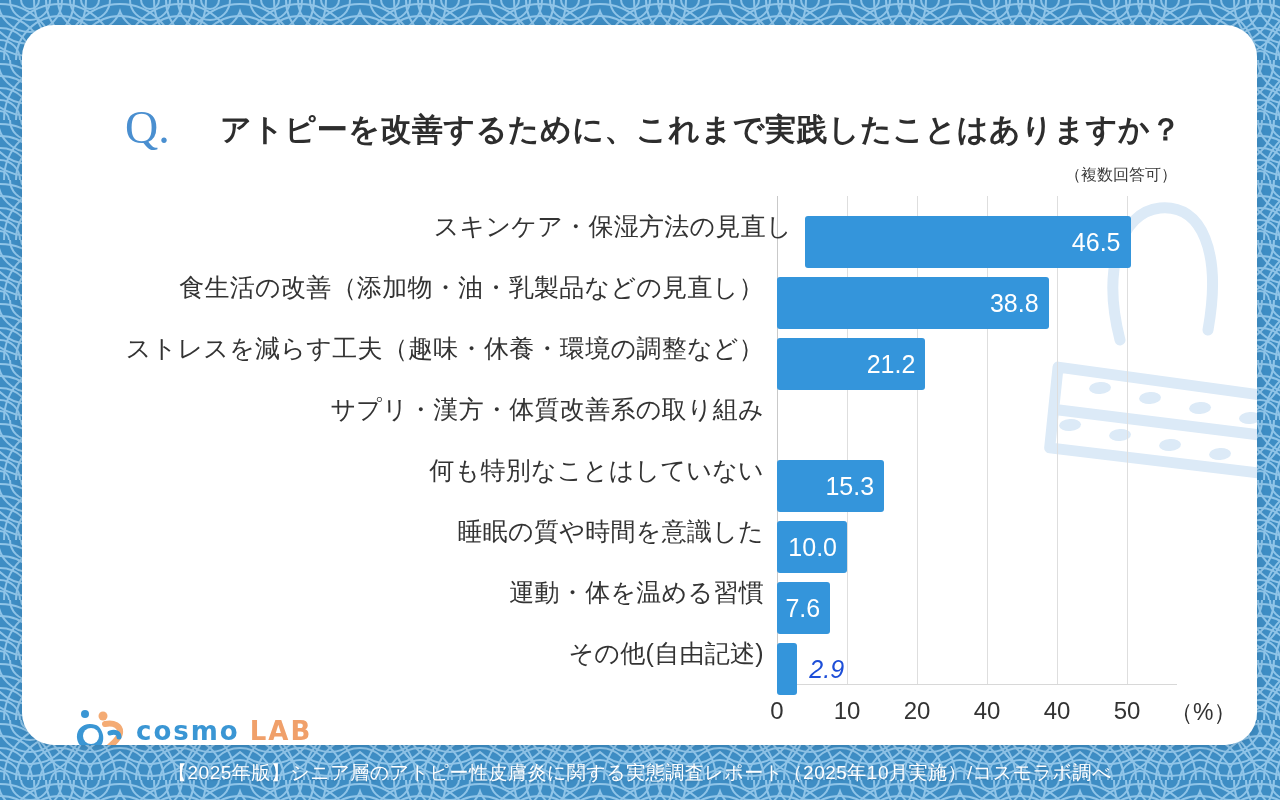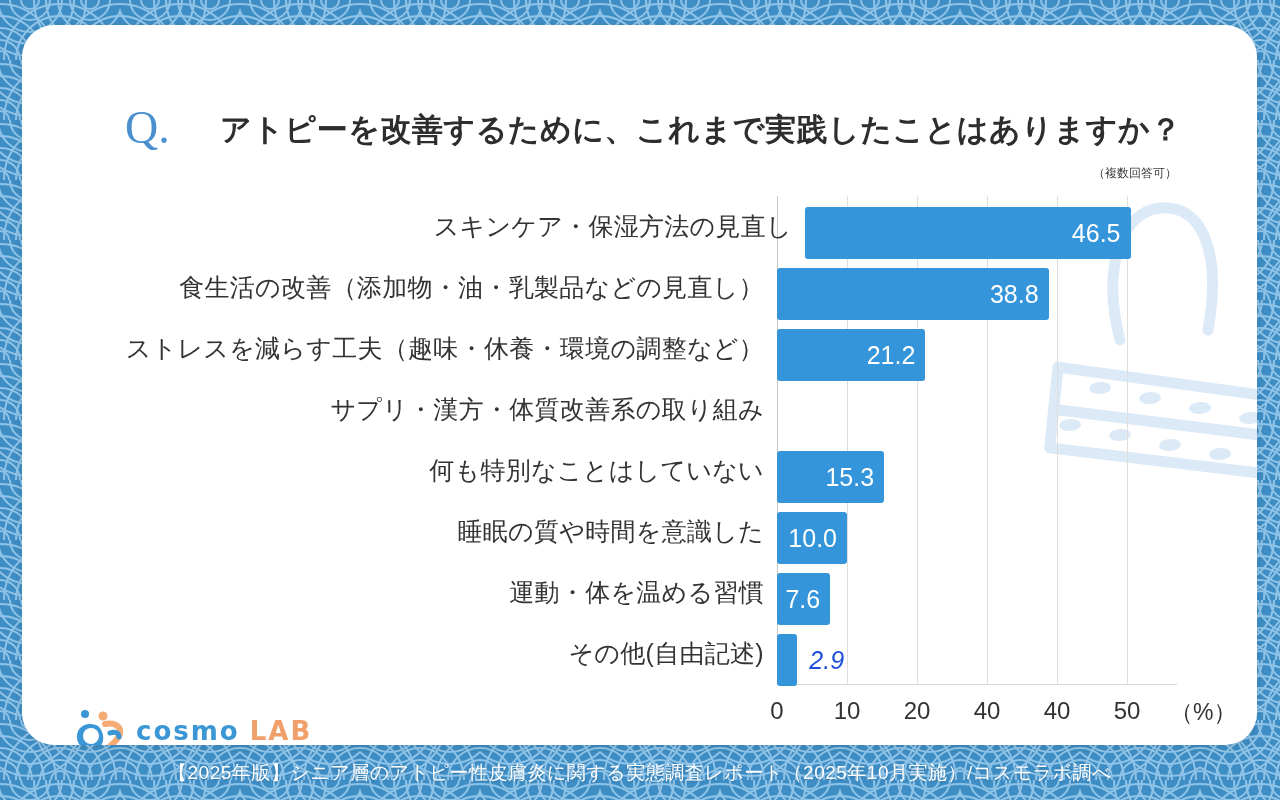--- a/index.html
+++ b/index.html
@@ -41,21 +41,21 @@
     font-family:"Liberation Serif","DejaVu Serif",serif;
     font-size:46px;line-height:46px;color:#4a8fd0;font-weight:400;
   }
   #question{
     position:absolute;left:198px;top:84px;width:980px;
     font-size:31px;line-height:1.33;font-weight:bold;color:#2d2d2d;
     letter-spacing:.5px;
   }
   #multi-note{
     position:absolute;left:0;top:140px;width:1155px;text-align:right;
-    font-size:12px;color:#3a3a3a;
+    font-size:16px;color:#3a3a3a;
   }
 
   
   #chart{
     position:absolute;left:0;top:0;width:1235px;height:720px;
   }
   .grid-line{
     position:absolute;width:1px;background:#dedede;
     top:171px;height:488px;
   }
@@ -63,21 +63,21 @@
   .axis-base{
     position:absolute;left:755px;top:659px;width:400px;height:1px;background:#d8d8d8;
   }
 
   .bar-row{position:absolute;height:61px;left:0;width:1235px;}
   .bar-label{
     position:absolute;right:493px;top:0;height:61px;
     display:flex;align-items:center;justify-content:flex-end;
     font-size:25px;color:#333;white-space:nowrap;letter-spacing:.3px;
   }
-  .bar-track{position:absolute;left:755px;top:7px;height:61px;padding-left:40px;}
+  .bar-track{position:absolute;left:755px;top:16px;height:61px;padding-left:40px;}
   .bar{
     position:absolute;top:4px;height:52px;left:0;
     background:#3495db;border-radius:3px;
   }
   .bar-value{
     position:absolute;top:4px;height:52px;
     display:flex;align-items:center;
     font-size:25px;color:#ffffff;
   }
   .bar-value.outside{color:#1d4ed8;font-style:italic;}

